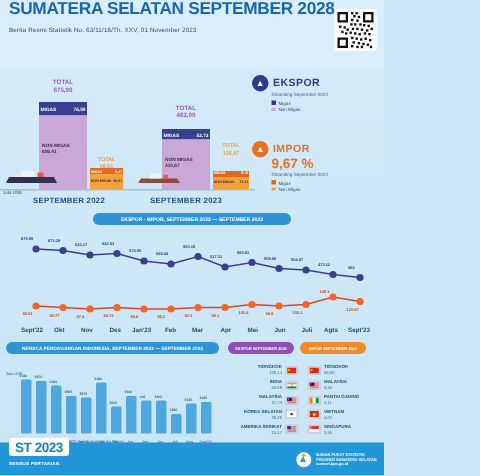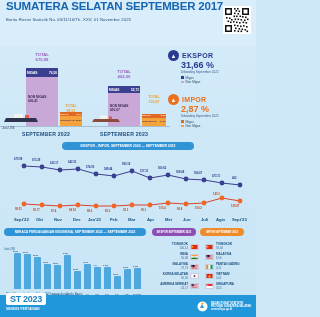--- a/index.html
+++ b/index.html
@@ -78,21 +78,21 @@
   .stsub { font-size:3px; color:#fff; font-weight:bold; letter-spacing:.2px; margin-top:1px;}
   .bps { position:absolute; right:5px; bottom:5px; display:flex; align-items:center; gap:3px;}
   .bpstxt { font-size:2.6px; color:#fff; line-height:3.2px; font-weight:bold;}
 </style>
 </head>
 <body>
 
 <div class="page">
 
   <div class="header">
-    <div class="title2">SUMATERA SELATAN SEPTEMBER 2017</div>
+    <div class="title2">SUMATERA SELATAN SEPTEMBER 2028</div>
     <div class="subtitle">Berita Resmi Statistik No. 63/11/16/Th. XXV, 01 November 2023</div>
     <div class="qr">
       <svg width="26" height="26" viewBox="0 0 26 26">
         <rect width="26" height="26" fill="#fff"></rect>
         <g fill="#111">
           <rect x="1" y="1" width="7" height="7"></rect>
             <rect x="2.5" y="2.5" width="4" height="4" fill="#fff"></rect>
           <rect x="18" y="1" width="7" height="7"></rect>
             <rect x="19.5" y="2.5" width="4" height="4" fill="#fff"></rect>
           <rect x="1" y="18" width="7" height="7"></rect>
@@ -216,40 +216,39 @@
 
     <div class="monthlbl" style="left:22px;">SEPTEMBER 2022</div>
     <div class="monthlbl" style="left:100px;">SEPTEMBER 2023</div>
   </div>
 
   <div class="kpi" style="top:50px;">
     <div class="kpi-head">
       <div class="kpi-ico" style="background:#2a3b90;">▲</div>
       <div class="kpi-title" style="color:#2a3b90;">EKSPOR</div>
     </div>
-    <div class="kpi-val" style="color:#2a3b90;">31,66 %</div>
     <div class="kpi-sub">Dibanding September 2022</div>
     <div class="kpi-leg">
       <div>
           <span class="sq" style="background:#2e3d8f;"></span>
           <span>Migas</span>
         </div>
       <div>
           <span class="sq" style="background:#c9a8d8;"></span>
           <span>Non Migas</span>
         </div>
     </div>
   </div>
 
   <div class="kpi" style="top:94px;">
     <div class="kpi-head">
       <div class="kpi-ico" style="background:#e8701f;">▲</div>
       <div class="kpi-title" style="color:#e8701f;">IMPOR</div>
     </div>
-    <div class="kpi-val" style="color:#e8701f;">2,87 %</div>
+    <div class="kpi-val" style="color:#e8701f;">9,67 %</div>
     <div class="kpi-sub">Dibanding September 2022</div>
     <div class="kpi-leg">
       <div>
           <span class="sq" style="background:#e06820;"></span>
           <span>Migas</span>
         </div>
       <div>
           <span class="sq" style="background:#f4a33c;"></span>
           <span>Non Migas</span>
         </div>

